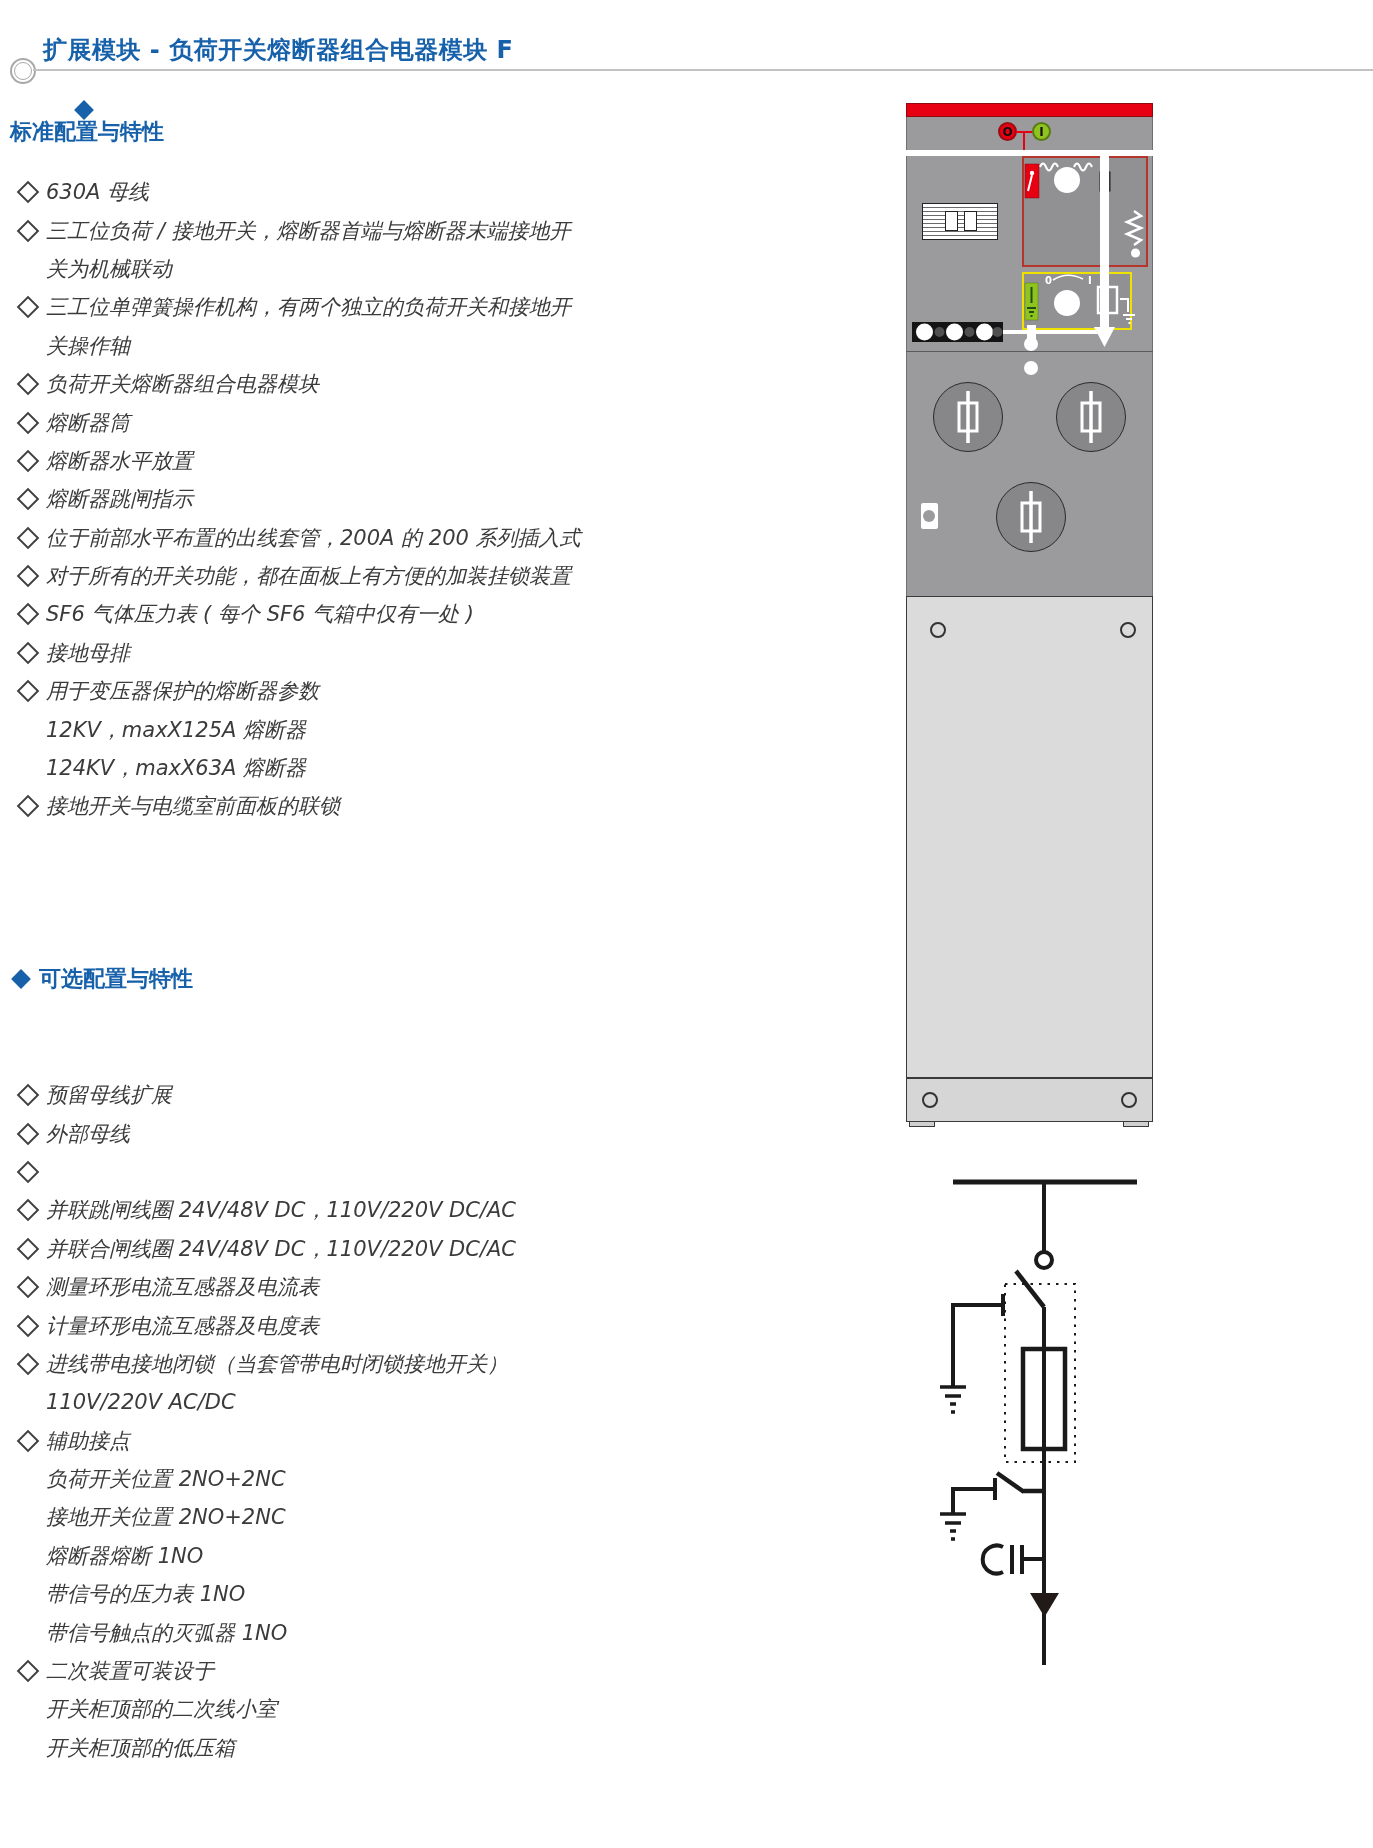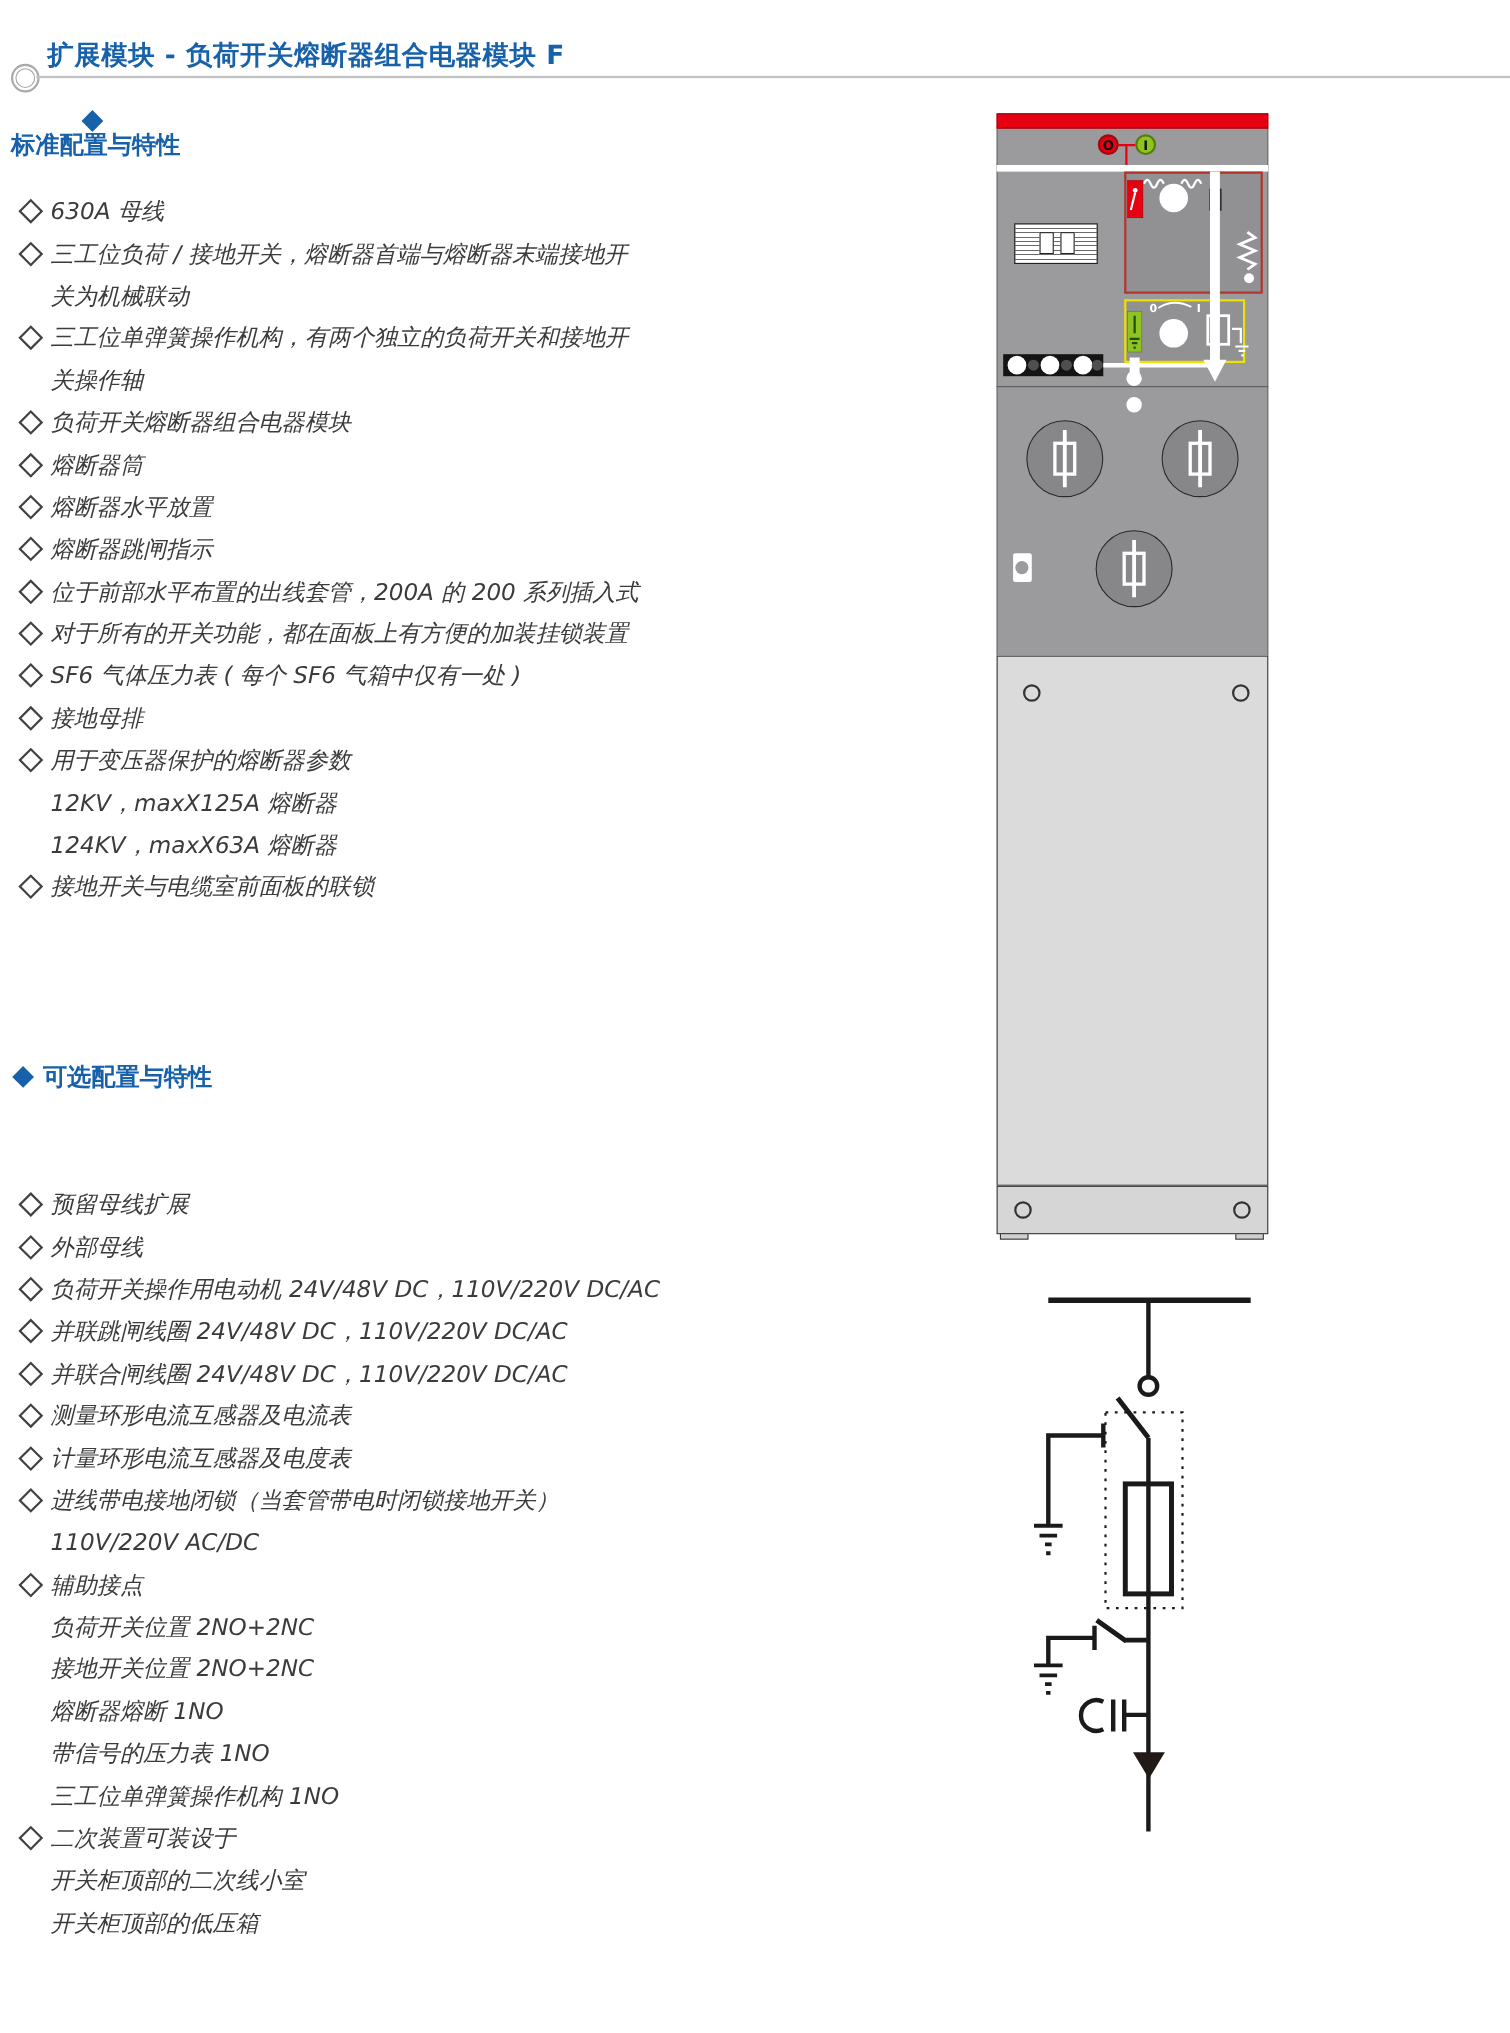--- a/index.html
+++ b/index.html
@@ -154,21 +154,20 @@
       <div class="line">
         <span class="bullet"></span>
         <span>预留母线扩展</span>
       </div>
       <div class="line">
         <span class="bullet"></span>
         <span>外部母线</span>
       </div>
       <div class="line">
         <span class="bullet"></span>
-        <span>负荷开关操作用电动机 24V/48V DC，110V/220V DC/AC</span>
       </div>
       <div class="line">
         <span class="bullet"></span>
         <span>并联跳闸线圈 24V/48V DC，110V/220V DC/AC</span>
       </div>
       <div class="line">
         <span class="bullet"></span>
         <span>并联合闸线圈 24V/48V DC，110V/220V DC/AC</span>
       </div>
       <div class="line">
@@ -196,21 +195,21 @@
       <div class="line cont">
         <span>接地开关位置 2NO+2NC</span>
       </div>
       <div class="line cont">
         <span>熔断器熔断 1NO</span>
       </div>
       <div class="line cont">
         <span>带信号的压力表 1NO</span>
       </div>
       <div class="line cont">
-        <span>三工位单弹簧操作机构 1NO</span>
+        <span>带信号触点的灭弧器 1NO</span>
       </div>
       <div class="line">
         <span class="bullet"></span>
         <span>二次装置可装设于</span>
       </div>
       <div class="line cont">
         <span>开关柜顶部的二次线小室</span>
       </div>
       <div class="line cont">
         <span>开关柜顶部的低压箱</span>

